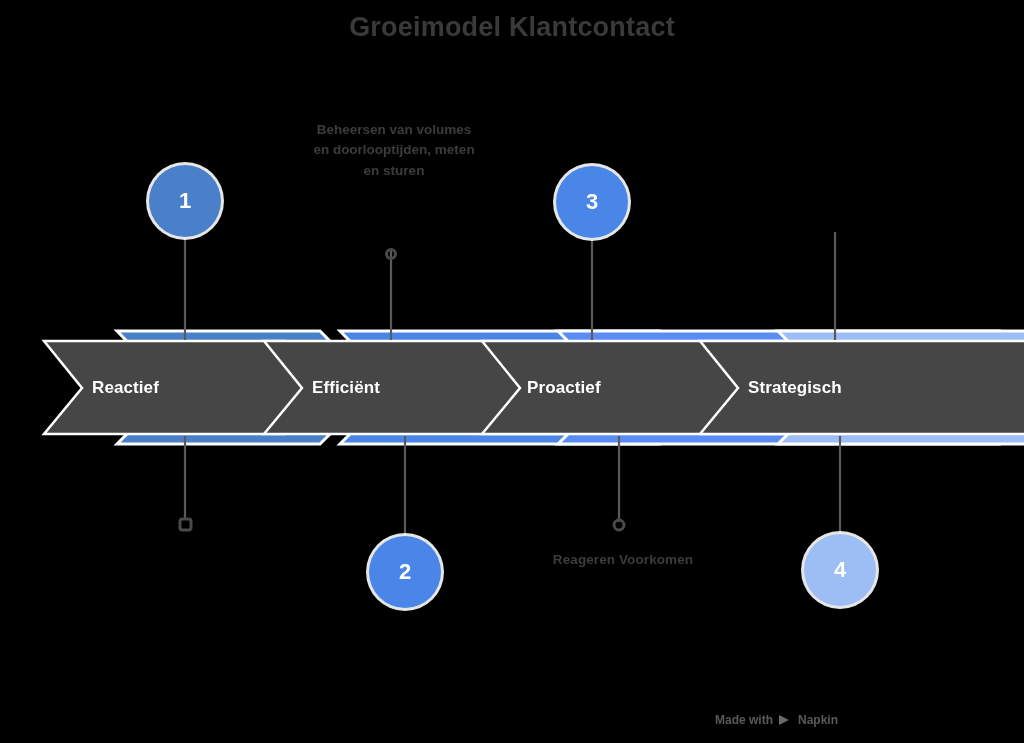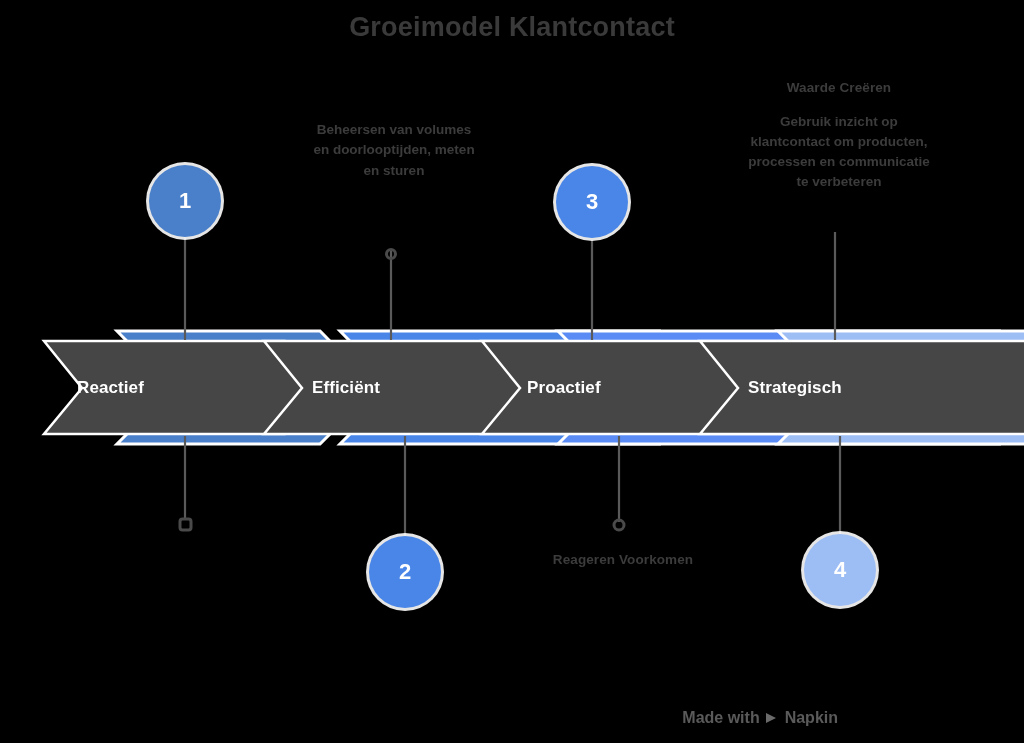--- a/index.html
+++ b/index.html
@@ -94,21 +94,21 @@
 
   
   .watermark {
     position: absolute;
     right: 18px;
     bottom: 16px;
     display: flex;
     align-items: center;
     gap: 6px;
     color: #5a5a5a;
-    font-size: 16px;
+    font-size: 12px;
     font-weight: bold;
   }
   .watermark .np-mark {
     display: inline-block;
     width: 13px;
     height: 13px;
     position: relative;
   }
   .watermark .np-mark::before {
     content: "";
@@ -158,21 +158,21 @@
     <line x1="405" y1="436" x2="405" y2="538" stroke="#5a5a5a" stroke-width="2.2"></line>
 
     <line x1="592" y1="240" x2="592" y2="340" stroke="#5a5a5a" stroke-width="2.2"></line>
     <line x1="619" y1="436" x2="619" y2="522" stroke="#5a5a5a" stroke-width="2.2"></line>
     <circle cx="619" cy="525" r="5" fill="none" stroke="#4a4a4a" stroke-width="3"></circle>
 
     <line x1="835" y1="232" x2="835" y2="340" stroke="#5a5a5a" stroke-width="2.2"></line>
     <line x1="840" y1="436" x2="840" y2="536" stroke="#5a5a5a" stroke-width="2.2"></line>
   </svg>
 
-  <div class="stage-label" style="left:77px;  top:378px;">Reactief</div>
+  <div class="stage-label" style="left:92px;  top:378px;">Reactief</div>
   <div class="stage-label" style="left:312px; top:378px;">Efficiënt</div>
   <div class="stage-label" style="left:527px; top:378px;">Proactief</div>
   <div class="stage-label" style="left:748px; top:378px;">Strategisch</div>
 
   <div class="num-circle" style="left:149px; top:165px; background:#4a7fc9;">
     <span>1</span>
   </div>
   <div class="num-circle" style="left:369px; top:536px; background:#4a86e8;">
     <span>2</span>
   </div>
@@ -185,24 +185,20 @@
 
 
   <div class="text-block" style="left:308px; top:106px; width:172px;">
     <div class="tb-desc">Beheersen van volumes en doorlooptijden, meten en sturen</div>
   </div>
 
   <div class="text-block" style="left:524px; top:550px; width:198px;">
     <div class="tb-title">Reageren Voorkomen</div>
   </div>
 
-  <div class="text-block" style="left:748px; top:78px; width:182px;">
-    <div class="tb-title">Waarde Creëren</div>
-    <div class="tb-desc">Gebruik inzicht op klantcontact om producten, processen en communicatie te verbeteren</div>
-  </div>
 
   <div class="watermark">
     <span>Made with</span>
     <span class="np-mark"></span>
     <span>Napkin</span>
   </div>
 
 </div>
 
 </body></html>

